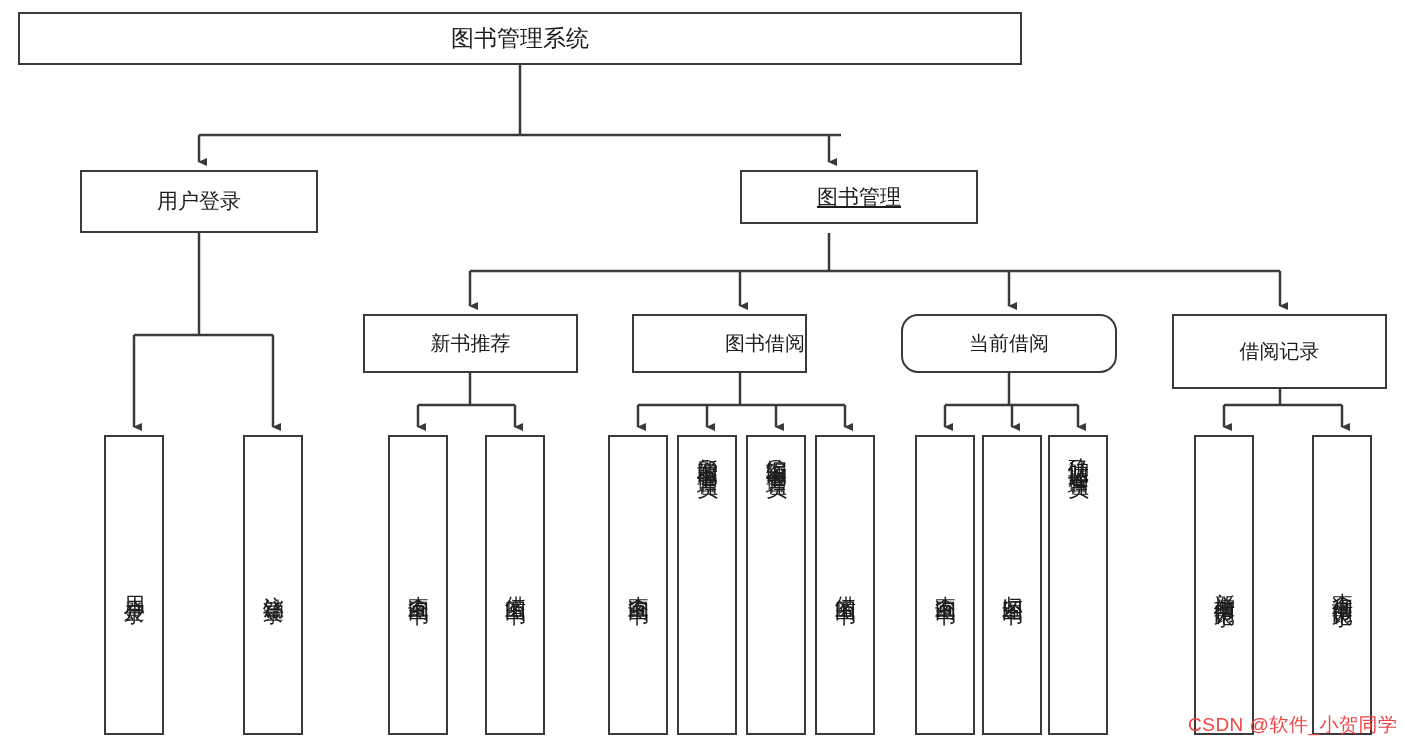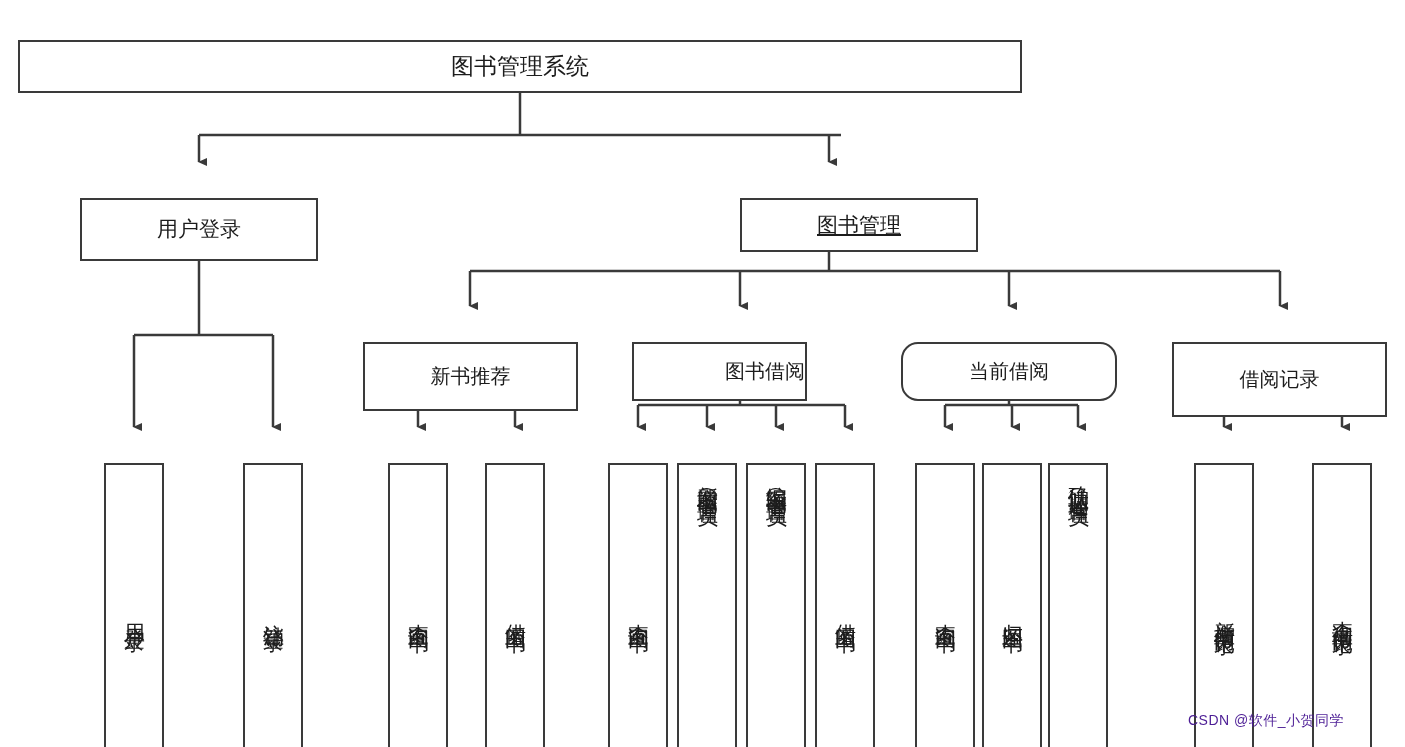--- a/index.html
+++ b/index.html
@@ -28,21 +28,20 @@
   }
   .node {
     position: absolute;
     box-sizing: border-box;
     border: 2.5px solid #3a3a3a;
     background: #ffffff;
     display: flex;
     align-items: center;
     justify-content: center;
     text-align: center;
-    margin-top: 28px;
   }
   .node.root {
     font-size: 23px;
   }
   .node.lvl1 {
     font-size: 21px;
   }
   .node.lvl2 {
     font-size: 20px;
   }
@@ -60,22 +59,22 @@
   }
   .node-label {
     display: block;
     line-height: 1.18;
     white-space: pre;
   }
   .watermark {
     position: absolute;
     left: 1188px;
     top: 712px;
-    font-size: 14px;
-    color: #4c1d95;
+    font-size: 19px;
+    color: #ef4444;
     letter-spacing: 0.5px;
     white-space: nowrap;
     user-select: none;
   }
 </style>
 </head>
 <body>
 
 <div id="canvas">
 
@@ -133,21 +132,21 @@
     <span class="node-label">图书管理系统</span>
   </div>
 
   <div class="node lvl1" style="left:80px; top:170px; width:238px; height:63px;">
     <span class="node-label">用户登录</span>
   </div>
   <div class="node lvl1" style="left:740px; top:170px; width:238px; height:54px;text-decoration:underline;">
     <span class="node-label">图书管理</span>
   </div>
 
-  <div class="node lvl2" style="left:363px; top:314px; width:215px; height:69px;">
+  <div class="node lvl2" style="left:363px; top:314px; width:215px; height:59px;">
     <span class="node-label">新书推荐</span>
   </div>
   <div class="node lvl2" style="left:632px; top:314px; width:175px; height:59px;justify-content:flex-end;">
     <span class="node-label">图书借阅</span>
   </div>
   <div class="node lvl2" style="left:901px; top:314px; width:216px; height:59px;border-radius:17px;">
     <span class="node-label">当前借阅</span>
   </div>
   <div class="node lvl2" style="left:1172px; top:314px; width:215px; height:75px;">
     <span class="node-label">借阅记录</span>

